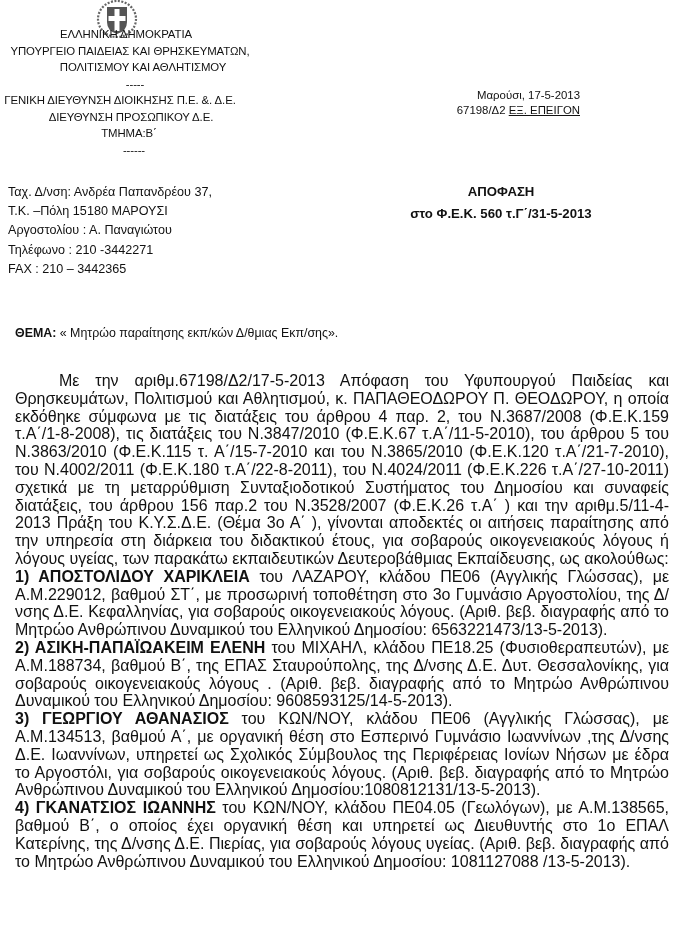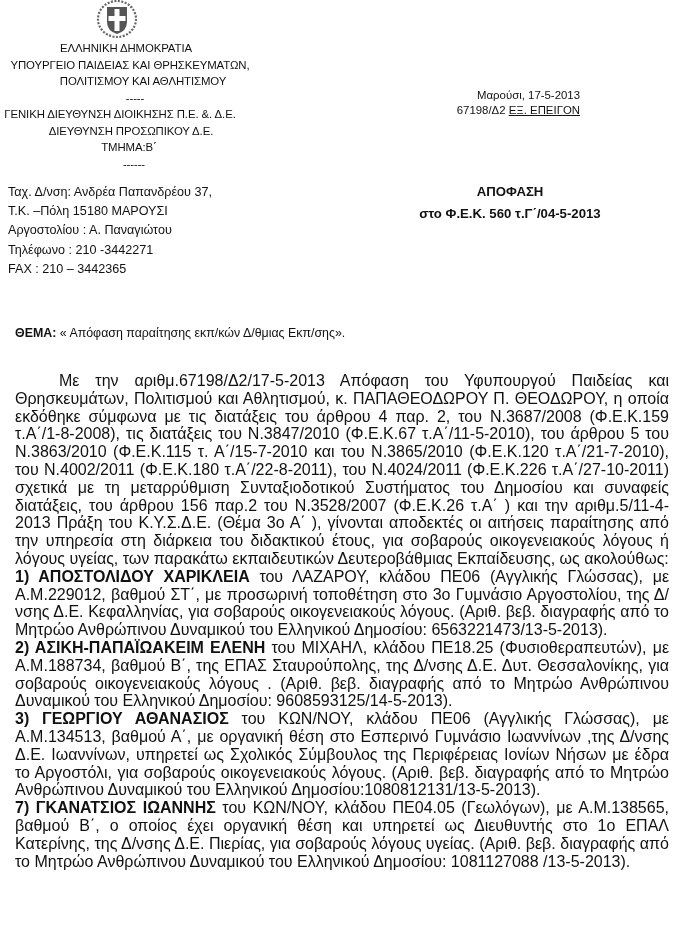--- a/index.html
+++ b/index.html
@@ -5,42 +5,42 @@
   html, body { margin: 0; padding: 0; background: #ffffff; }
   body {
     width: 685px; height: 949px; position: relative; overflow: hidden;
     color: #111111;
     font-family: "Liberation Sans", sans-serif;
   }
   .emblem {
     position: absolute; left: 96px; top: 0px; width: 42px; height: 38px;
   }
   .hdr-left {
-    position: absolute; left: 0px; top: 40px; width: 270px;
+    position: absolute; left: 0px; top: 26px; width: 270px;
     font-size: 11.4px; line-height: 16.5px; text-align: center;
     font-family: "Liberation Sans", sans-serif; letter-spacing: -0.1px;
   }
   .hdr-left div { white-space: nowrap; }
   .hdr-left .l0 { padding-left: 0; margin-left: -18px; }
   .hdr-left .l1 { margin-left: -10px; }
   .hdr-left .l2 { margin-left: 16px; }
   .hdr-left .l3 { margin-left: 0px; }
   .hdr-left .l4 { margin-left: -30px; }
   .hdr-left .l5 { margin-left: -8px; }
   .hdr-left .l6 { margin-left: -12px; }
   .hdr-left .l7 { margin-left: -2px; }
 
   .date-block {
     position: absolute; left: 380px; top: 88px; width: 200px;
     text-align: right; font-size: 11.4px; line-height: 15px;
   }
   .date-block .urgent { text-decoration: underline; margin-top: 47px; }
 
   .decision {
-    position: absolute; left: 401px; top: 181px; width: 218px;
+    position: absolute; left: 392px; top: 181px; width: 218px;
     text-align: center; font-weight: bold; font-size: 13.2px; line-height: 22px;
   }
 
   .contact {
     position: absolute; left: 8px; top: 183px;
     font-size: 12.6px; line-height: 19.2px;
   }
 
   .subject {
     position: absolute; left: 15px; top: 326px;
@@ -84,42 +84,42 @@
 <div class="date-block">
   <div>Μαρούσι, 17-5-2013</div>
   <div>
     <span>67198/Δ2</span>
     <span class="urgent">ΕΞ. ΕΠΕΙΓΟΝ</span>
   </div>
 </div>
 
 <div class="decision">
   <div>ΑΠΟΦΑΣΗ</div>
-  <div>στο Φ.Ε.Κ. 560 τ.Γ΄/04-5-2013</div>
+  <div>στο Φ.Ε.Κ. 560 τ.Γ΄/31-5-2013</div>
 </div>
 
 <div class="contact">
   <div>Ταχ. Δ/νση:  Ανδρέα Παπανδρέου 37,</div>
   <div>Τ.Κ. –Πόλη 15180 ΜΑΡΟΥΣΙ</div>
   <div>Αργοστολίου : Α. Παναγιώτου</div>
   <div>Τηλέφωνο : 210 -3442271</div>
   <div>FAX : 210 – 3442365</div>
 </div>
 
 <div class="subject">
-  <b>ΘΕΜΑ:</b><span> « Απόφαση παραίτησης εκπ/κών Δ/θμιας Εκπ/σης».</span>
+  <b>ΘΕΜΑ:</b><span> « Μητρώο παραίτησης εκπ/κών Δ/θμιας Εκπ/σης».</span>
 </div>
 
 <div class="body-text">
   <p class="intro">Με την αριθμ.67198/Δ2/17-5-2013 Απόφαση του Υφυπουργού Παιδείας και Θρησκευμάτων, Πολιτισμού και Αθλητισμού, κ. ΠΑΠΑΘΕΟΔΩΡΟΥ Π. ΘΕΟΔΩΡΟΥ, η οποία εκδόθηκε σύμφωνα με τις διατάξεις του άρθρου 4 παρ. 2,  του Ν.3687/2008 (Φ.Ε.Κ.159 τ.Α΄/1-8-2008), τις διατάξεις του Ν.3847/2010 (Φ.Ε.Κ.67 τ.Α΄/11-5-2010), του άρθρου 5 του Ν.3863/2010 (Φ.Ε.Κ.115 τ. Α΄/15-7-2010 και του Ν.3865/2010 (Φ.Ε.Κ.120 τ.Α΄/21-7-2010), του Ν.4002/2011 (Φ.Ε.Κ.180 τ.Α΄/22-8-2011), του Ν.4024/2011 (Φ.Ε.Κ.226 τ.Α΄/27-10-2011) σχετικά με τη μεταρρύθμιση Συνταξιοδοτικού Συστήματος του Δημοσίου και συναφείς διατάξεις, του άρθρου 156 παρ.2 του Ν.3528/2007 (Φ.Ε.Κ.26 τ.Α΄ ) και την αριθμ.5/11-4-2013 Πράξη του Κ.Υ.Σ.Δ.Ε. (Θέμα 3ο Α΄ ), γίνονται αποδεκτές οι αιτήσεις παραίτησης από την υπηρεσία στη διάρκεια του διδακτικού έτους, για σοβαρούς οικογενειακούς λόγους ή λόγους υγείας, των παρακάτω εκπαιδευτικών Δευτεροβάθμιας Εκπαίδευσης, ως ακολούθως:</p>
   <p class="entry">
     <b>1) ΑΠΟΣΤΟΛΙΔΟΥ ΧΑΡΙΚΛΕΙΑ</b><span> του ΛΑΖΑΡΟΥ, κλάδου ΠΕ06 (Αγγλικής Γλώσσας), με Α.Μ.229012, βαθμού ΣΤ΄, με προσωρινή τοποθέτηση στο  3ο Γυμνάσιο Αργοστολίου,  της Δ/νσης Δ.Ε. Κεφαλληνίας, για σοβαρούς οικογενειακούς λόγους. (Αριθ. βεβ. διαγραφής από το Μητρώο Ανθρώπινου Δυναμικού του Ελληνικού Δημοσίου: 6563221473/13-5-2013).</span>
   </p>
   <p class="entry sp">
     <b> 2) ΑΣΙΚΗ-ΠΑΠΑΪΩΑΚΕΙΜ ΕΛΕΝΗ</b><span> του ΜΙΧΑΗΛ, κλάδου ΠΕ18.25 (Φυσιοθεραπευτών), με Α.Μ.188734, βαθμού Β΄, της ΕΠΑΣ Σταυρούπολης,  της Δ/νσης  Δ.Ε. Δυτ. Θεσσαλονίκης,  για σοβαρούς οικογενειακούς λόγους . (Αριθ. βεβ. διαγραφής από το Μητρώο Ανθρώπινου Δυναμικού   του Ελληνικού Δημοσίου: 9608593125/14-5-2013).</span>
   </p>
   <p class="entry sp">
     <b>3) ΓΕΩΡΓΙΟΥ ΑΘΑΝΑΣΙΟΣ</b><span> του ΚΩΝ/ΝΟΥ, κλάδου ΠΕ06 (Αγγλικής Γλώσσας), με Α.Μ.134513, βαθμού Α΄, με οργανική θέση στο Εσπερινό Γυμνάσιο Ιωαννίνων ,της Δ/νσης Δ.Ε. Ιωαννίνων,  υπηρετεί ως Σχολικός Σύμβουλος της  Περιφέρειας Ιονίων Νήσων με έδρα το Αργοστόλι, για σοβαρούς οικογενειακούς λόγους. (Αριθ. βεβ. διαγραφής από το Μητρώο Ανθρώπινου Δυναμικού   του Ελληνικού Δημοσίου:1080812131/13-5-2013).</span>
   </p>
   <p class="entry sp">
-    <b>7) ΓΚΑΝΑΤΣΙΟΣ ΙΩΑΝΝΗΣ</b><span> του ΚΩΝ/ΝΟΥ, κλάδου ΠΕ04.05 (Γεωλόγων), με Α.Μ.138565, βαθμού Β΄, ο οποίος έχει οργανική θέση και υπηρετεί ως Διευθυντής στο 1ο ΕΠΑΛ Κατερίνης,  της  Δ/νσης Δ.Ε. Πιερίας, για σοβαρούς  λόγους υγείας. (Αριθ. βεβ. διαγραφής από το Μητρώο Ανθρώπινου Δυναμικού   του Ελληνικού Δημοσίου: 1081127088 /13-5-2013).</span>
+    <b>4) ΓΚΑΝΑΤΣΙΟΣ ΙΩΑΝΝΗΣ</b><span> του ΚΩΝ/ΝΟΥ, κλάδου ΠΕ04.05 (Γεωλόγων), με Α.Μ.138565, βαθμού Β΄, ο οποίος έχει οργανική θέση και υπηρετεί ως Διευθυντής στο 1ο ΕΠΑΛ Κατερίνης,  της  Δ/νσης Δ.Ε. Πιερίας, για σοβαρούς  λόγους υγείας. (Αριθ. βεβ. διαγραφής από το Μητρώο Ανθρώπινου Δυναμικού   του Ελληνικού Δημοσίου: 1081127088 /13-5-2013).</span>
   </p>
 </div>
 
 </body></html>

